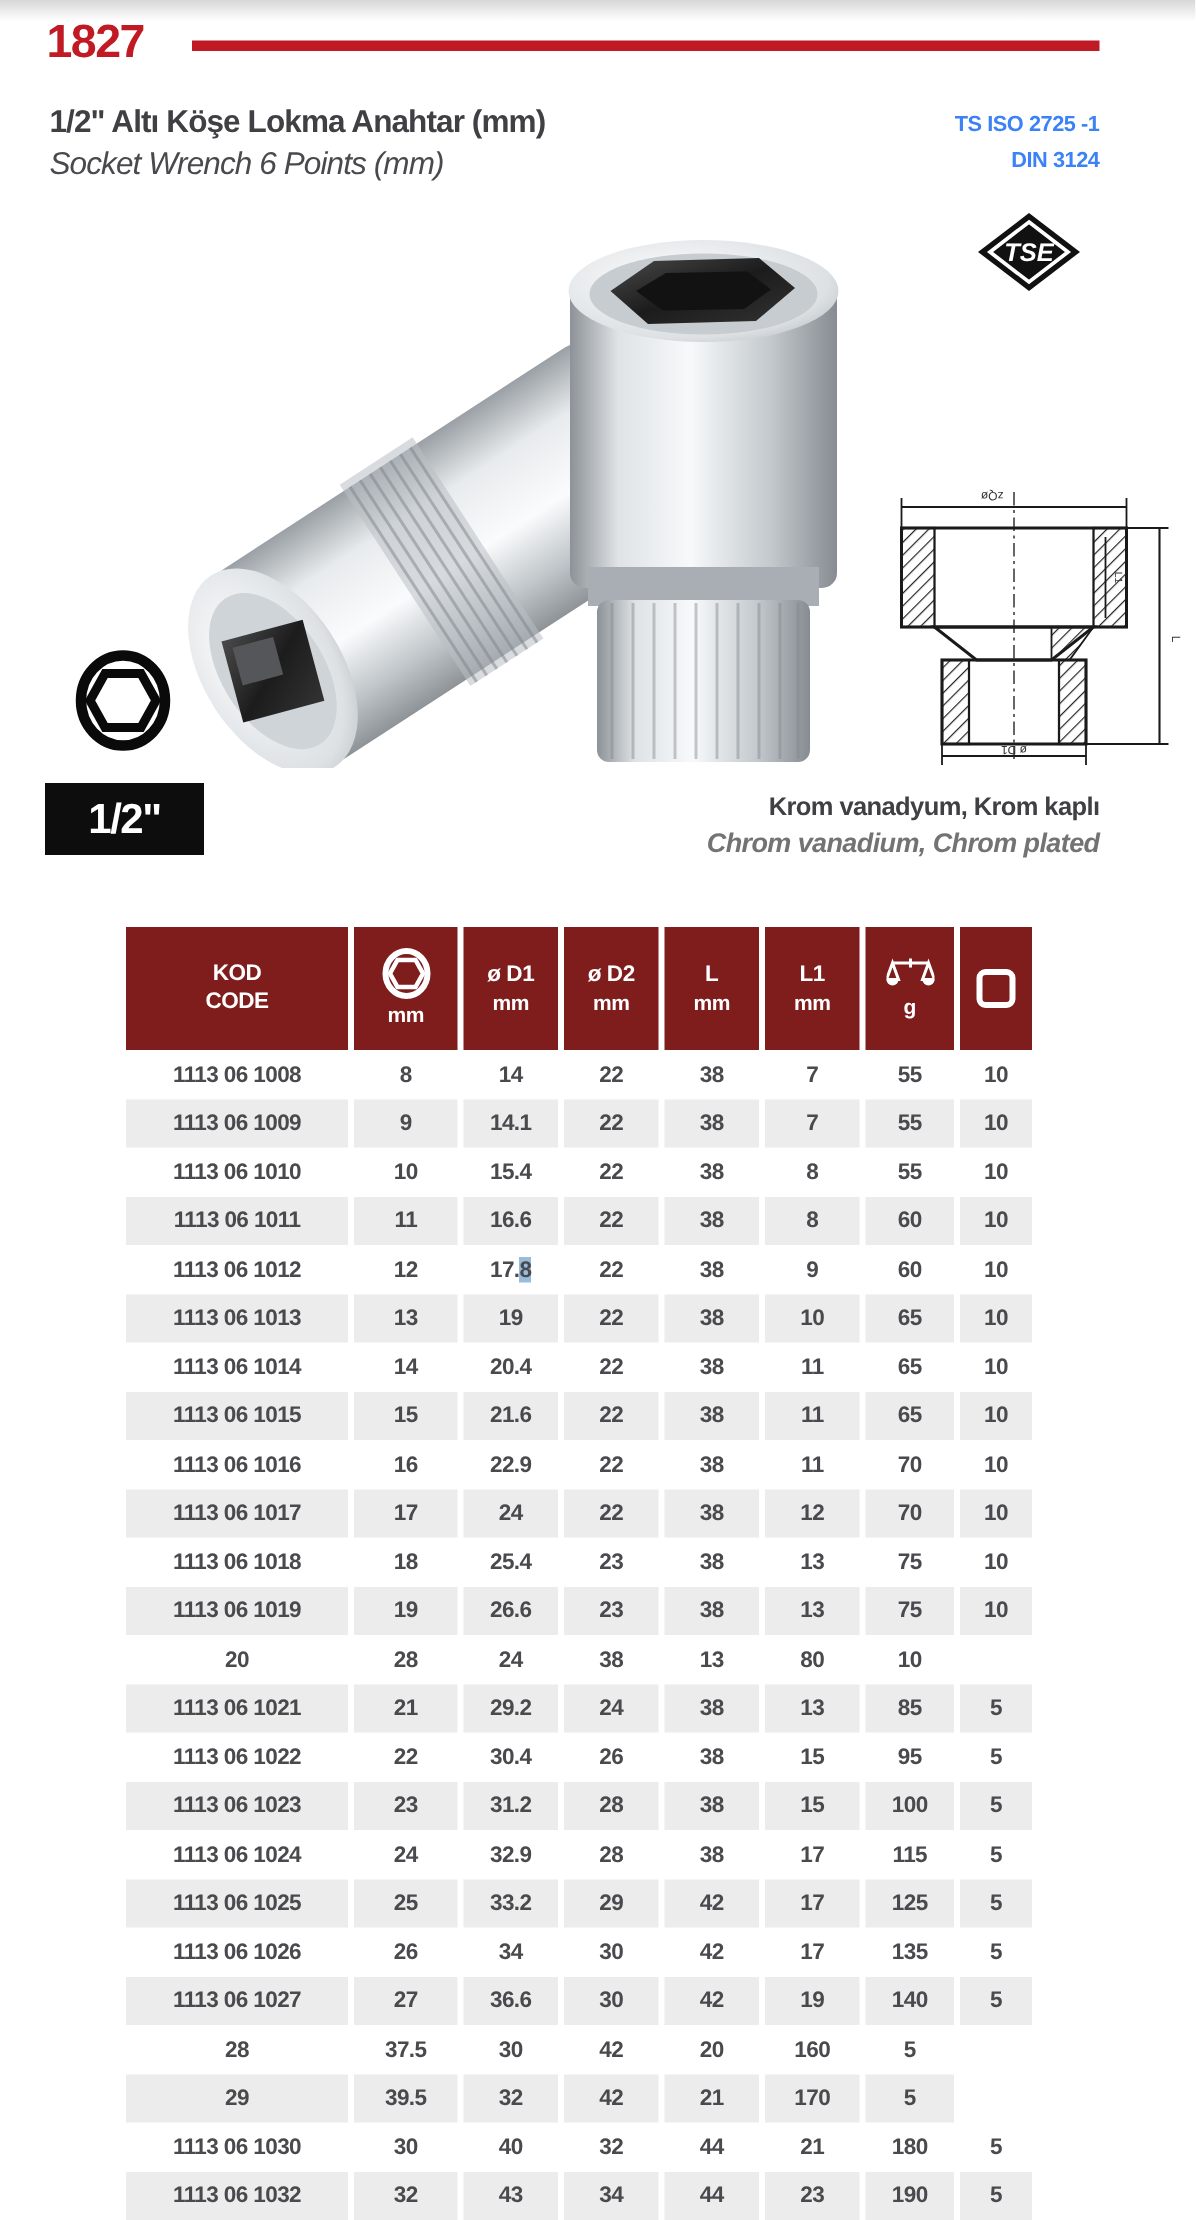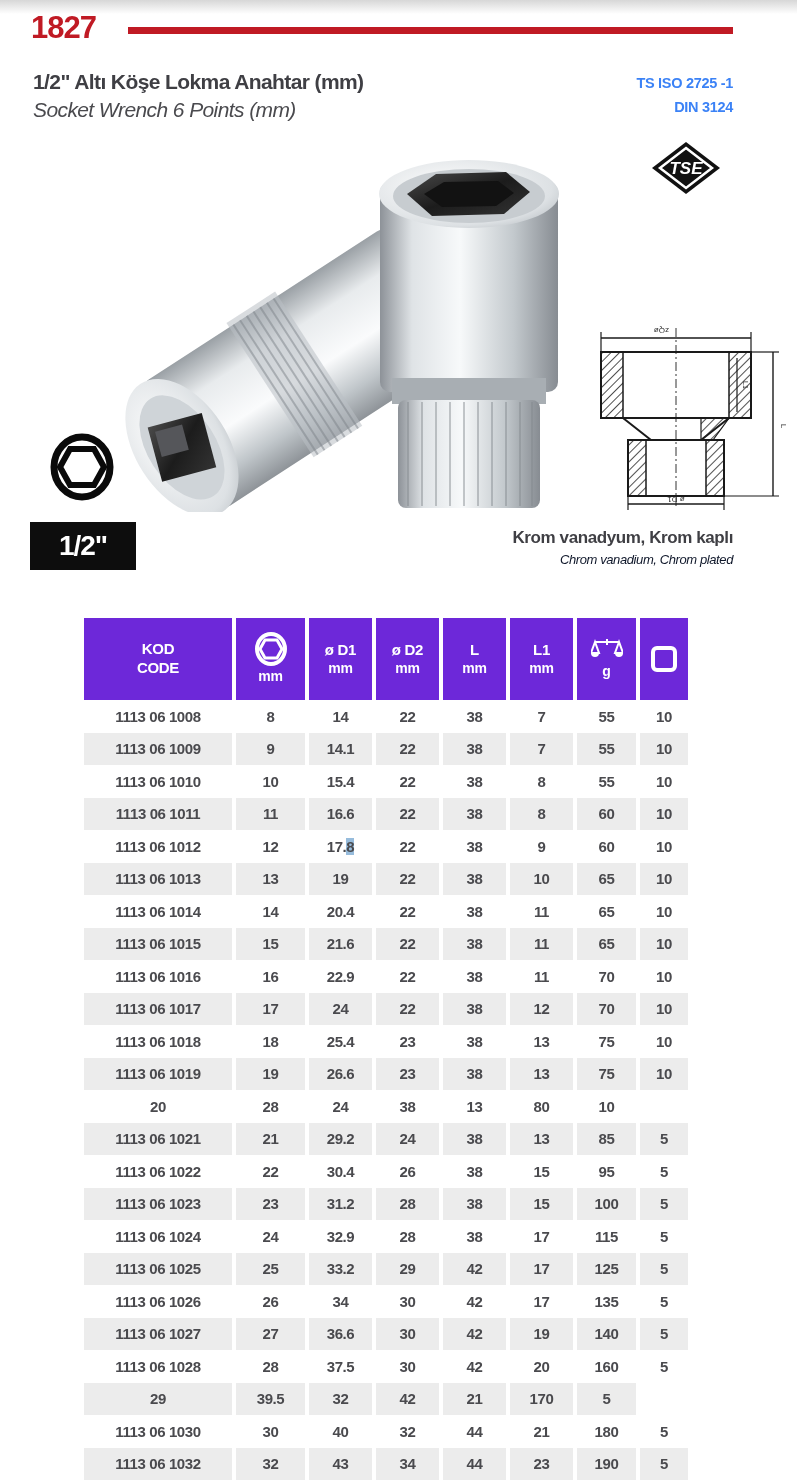--- a/index.html
+++ b/index.html
@@ -20,26 +20,26 @@
   .tse{position:absolute;left:650px;top:140px;}
   
   .photo{position:absolute;left:62px;top:150px;}
   .tech{position:absolute;left:573px;top:322px;}
   .hex-icon{position:absolute;left:50px;top:433px;}
   
   .drive-badge{position:absolute;left:30px;top:522px;width:106px;height:48px;background:#0d0d0d;
     color:#fff;font-size:28px;font-weight:bold;display:flex;align-items:center;justify-content:center;
     letter-spacing:-1px;}
   .mat-tr{position:absolute;right:64px;top:528px;font-size:17px;font-weight:bold;color:#3f3f44;letter-spacing:-0.4px;}
-  .mat-en{position:absolute;right:64px;top:552px;font-size:13px;font-style:italic;color:#0f172a;letter-spacing:-0.4px;}
+  .mat-en{position:absolute;right:64px;top:552px;font-size:18px;font-style:italic;color:#737373;letter-spacing:-0.4px;font-weight:bold;}
   
   .spec-table{position:absolute;left:84px;top:618px;width:604px;}
   .thead,.trow{display:grid;grid-template-columns:148px 69px 63px 63px 63px 63px 59px 48px;column-gap:4px;}
   .thead{height:82px;}
-  .hcell{background:#6d28d9;color:#fff;display:flex;flex-direction:column;align-items:center;
+  .hcell{background:#7f1d1d;color:#fff;display:flex;flex-direction:column;align-items:center;
     justify-content:center;font-weight:bold;font-size:15px;line-height:1.25;letter-spacing:-0.3px;text-align:center;}
   .hcell .unit{font-size:14px;}
   .tbody .trow{height:32.5px;}
   .tcell{display:flex;align-items:center;justify-content:center;
     font-size:15px;font-weight:bold;color:#4a4a4e;letter-spacing:-0.4px;background:transparent;}
   .trow.alt .tcell{background:#ececec;}
   .hl{background:rgba(95,152,201,0.65);}
   svg{display:block;}
 </style>
 </head>
@@ -431,21 +431,20 @@
         <div class="tcell">1113 06 1027</div>
         <div class="tcell">27</div>
         <div class="tcell">36.6</div>
         <div class="tcell">30</div>
         <div class="tcell">42</div>
         <div class="tcell">19</div>
         <div class="tcell">140</div>
         <div class="tcell">5</div>
       </div>
       <div class="trow">
-        <div class="tcell">1113 06 1028</div>
         <div class="tcell">28</div>
         <div class="tcell">37.5</div>
         <div class="tcell">30</div>
         <div class="tcell">42</div>
         <div class="tcell">20</div>
         <div class="tcell">160</div>
         <div class="tcell">5</div>
       </div>
       <div class="trow alt">
         <div class="tcell">29</div>

